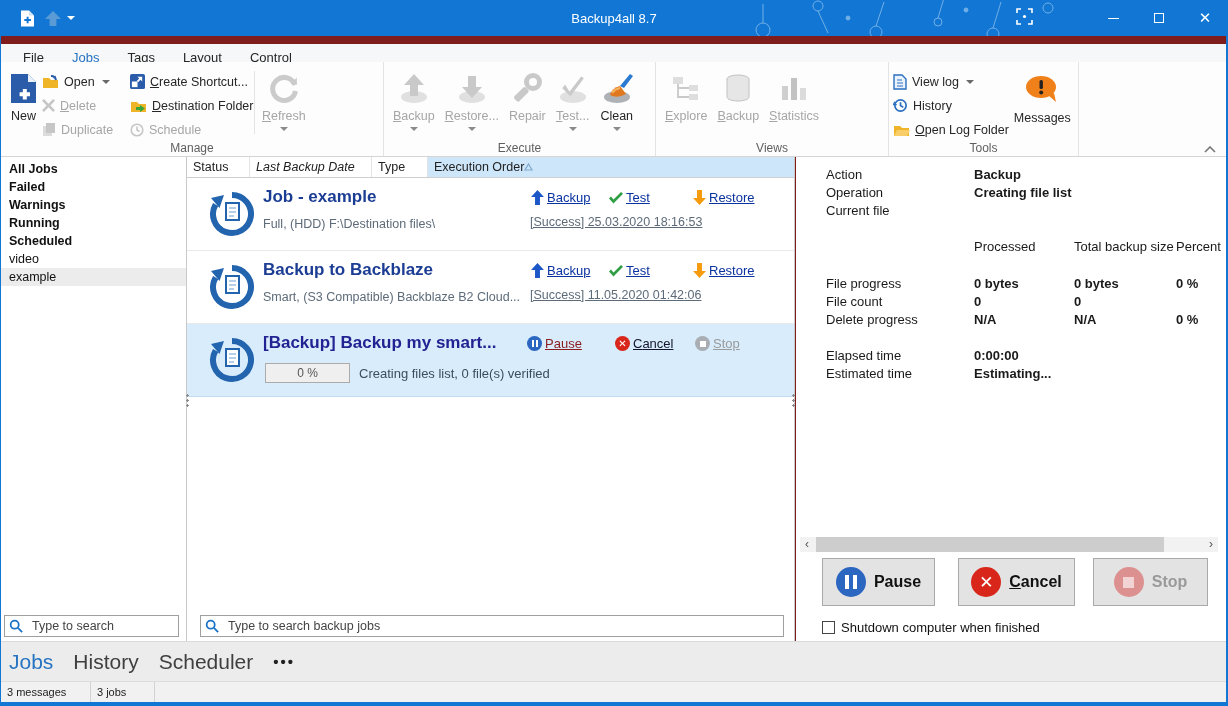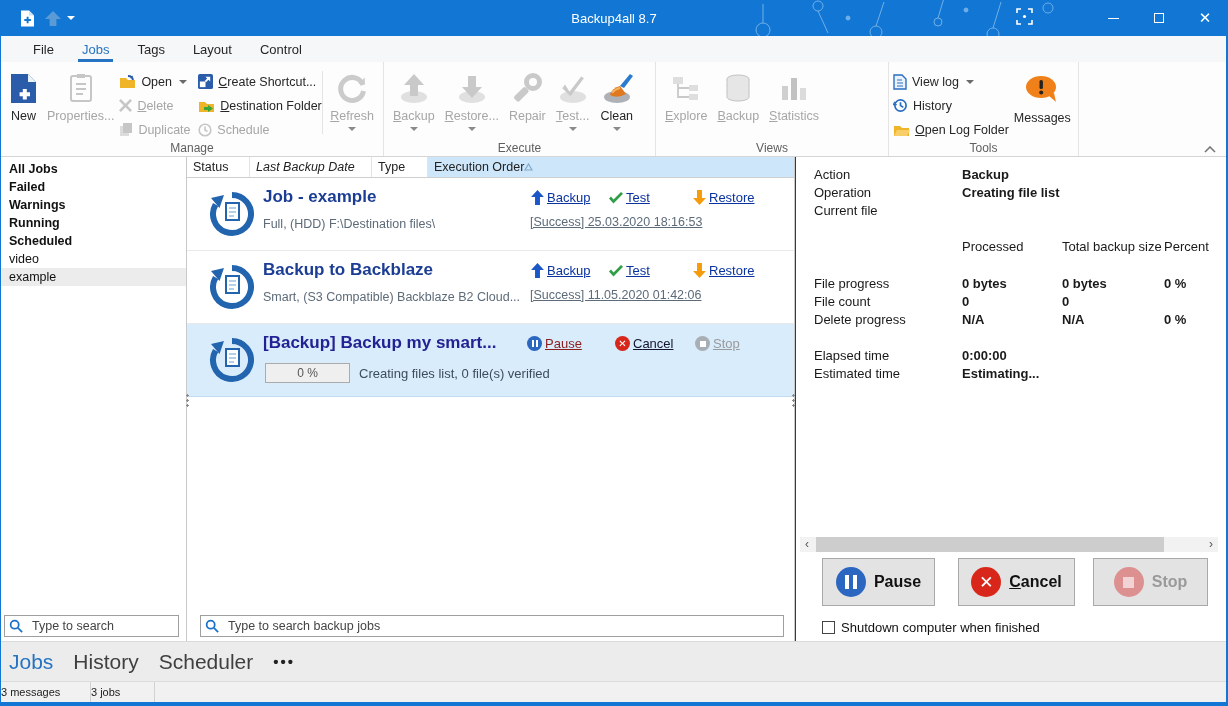--- a/index.html
+++ b/index.html
@@ -17,21 +17,21 @@
   .minbar { width:11px; border-bottom:1.5px solid #fff; height:1px; }
   .maxbox { width:10px; height:10px; border:1.5px solid #fff; }
   .snipicon { position:absolute; right:195px; top:8px; }
 
   
   .strip-left { position:absolute; left:0; top:36px; bottom:0; width:1px; background:#1277d4; }
   .strip-right { position:absolute; right:0; top:36px; bottom:0; width:2px; background:#1277d4; }
   .strip-bottom { position:absolute; left:0; right:0; bottom:0; height:4px; background:#1277d4; }
 
   
-  .tabrow { position:absolute; left:1px; right:2px; top:36px; height:26px; background:#f6f7f8; display:flex; align-items:stretch; padding-left:18px; }
+  .tabrow { position:absolute; left:1px; right:2px; top:44px; height:26px; background:#f6f7f8; display:flex; align-items:stretch; padding-left:8px; }
   .rtab { padding:0 14px; font-size:13px; color:#262626; display:flex; align-items:center; position:relative; }
   .rtab.active { color:#2673c2; }
   .rtab.active::after { content:""; position:absolute; left:10px; right:10px; bottom:0; height:3px; background:#2673c2; }
 
   
   .ribbon { position:absolute; left:1px; right:2px; top:62px; height:95px; background:#fdfdfd; border-bottom:1px solid #d5d5d5; display:flex; }
   .rgroup { position:relative; display:flex; align-items:flex-start; padding:5px 4px 16px 4px; border-right:1px solid #e4e4e4; }
   .rgrouplabel { position:absolute; left:0; right:0; bottom:1px; text-align:center; font-size:12px; color:#5f5f5f; }
   .rbig { display:flex; flex-direction:column; align-items:center; padding:3px 5px; font-size:12.5px; color:#262626; text-align:center; line-height:1.1; }
   .rbig .ric { height:36px; display:flex; align-items:center; justify-content:center; margin-bottom:4px; }
@@ -78,21 +78,21 @@
   .lnk-backup { left:344px; } .lnk-test { left:421px; } .lnk-restore { left:506px; }
   .lnk-pause { left:340px; } .lnk-cancel { left:428px; } .lnk-stop { left:508px; }
   .lnk-pause a { color:#8b1d1d; } .lnk-cancel a { color:#14142e; } .lnk-stop a { color:#9a9a9a; }
   .mini-progress { position:absolute; left:78px; top:39px; width:85px; height:20px; background:#efefef; border:1px solid #ababab; font-size:12px; color:#555; display:flex; align-items:center; justify-content:center; }
   .row-status { position:absolute; left:172px; top:42px; font-size:13px; color:#3c4d5c; }
   .splitdots { position:absolute; width:3px; height:16px; top:236px;
     background-image:radial-gradient(circle,#8a8a8a 1px,transparent 1.2px); background-size:3px 5px; }
 
   
   .rightpanel { position:absolute; left:796px; top:157px; width:430px; height:484px; background:#fff; font-size:13px; color:#1a1a1a; }
-  .pline { position:absolute; left:4px; right:0; height:18px; }
+  .pline { position:absolute; left:16px; right:0; height:18px; }
   .pl { position:absolute; left:14px; } .pv1 { position:absolute; left:162px; font-weight:bold; }
   .pv2 { position:absolute; left:262px; font-weight:bold; } .pv3 { position:absolute; left:364px; font-weight:bold; }
   .phd { font-weight:normal !important; }
   .hscroll { position:absolute; left:4px; right:8px; top:380px; height:15px; background:#f2f2f2; display:flex; align-items:center; }
   .hscroll .arr { width:14px; text-align:center; color:#555; font-size:12px; line-height:15px; }
   .hscroll .track { flex:1; height:15px; position:relative; }
   .hscroll .thumb { position:absolute; left:2px; right:40px; top:0; height:15px; background:#cdcdcd; }
   .bigbtn { position:absolute; top:401px; height:48px; background:#e3e3e3; border:1px solid #a9a9a9; display:flex; align-items:center; justify-content:center; gap:8px; font-size:16px; font-weight:bold; color:#111; }
   .bigbtn.disabled { color:#9a9a9a; }
   .circ { border-radius:50%; position:relative; flex:none; }
@@ -112,21 +112,21 @@
   .c16.cstop { background:#a8aeb4; } .c16.cstop::before { width:6px; height:6px; }
   .shutdown { position:absolute; left:26px; top:463px; display:flex; align-items:center; gap:6px; font-size:13px; color:#111; }
   .cbox { width:13px; height:13px; border:1px solid #444; background:#fff; }
 
   
   .footer { position:absolute; left:1px; right:2px; top:641px; height:40px; background:#ececec; border-top:1px solid #dadada; display:flex; align-items:center; gap:0; padding-left:8px; font-weight:300; }
   .ftab { font-size:21px; color:#3f3f3f; margin-right:20px; }
   .ftab.active { color:#2673c2; }
   .fmore { font-size:15px; color:#222; letter-spacing:2px; font-weight:bold; }
   .statusbar { position:absolute; left:1px; right:2px; top:681px; height:21px; background:#f1f1f1; border-top:1px solid #dcdcdc; display:flex; font-size:11px; color:#222; }
-  .st-cell { display:flex; align-items:center; border-right:1px solid #d2d2d2; }
+  .st-cell { display:flex; align-items:center; padding-left:6px; border-right:1px solid #d2d2d2; }
 
   svg { display:block; }
 </style>
 </head>
 <body>
 
 <div class="window">
 
   <div class="titlebar">
     <div class="qat">
@@ -189,30 +189,20 @@
       <div class="rbig">
         <span class="ric">
           <svg width="27" height="31" viewBox="0 0 27 31">
               <path d="M1 1h17l8 8v21H1z" fill="#2a5caa"></path>
               <path d="M18 1l8 8h-8z" fill="#e9f1fa"></path>
               <path d="M9 19h4v-4h5v4h4v5h-4v4h-5v-4H9z" fill="#fff" transform="scale(.8) translate(3,5)"></path>
             </svg>
         </span>
         <span>New</span>
       </div>
-      <div class="rbig dis">
-        <span class="ric">
-          <svg width="24" height="30" viewBox="0 0 24 30" fill="none" stroke="#c6c6c6" stroke-width="2">
-              <rect x="2" y="3" width="20" height="25" rx="2"></rect>
-              <rect x="8" y="1" width="8" height="4" fill="#c6c6c6" stroke="none"></rect>
-              <path d="M7 11h10M7 16h10M7 21h7"></path>
-            </svg>
-        </span>
-        <span>Properties...</span>
-      </div>
       <div class="rsmallcol" style="width:88px;">
         <div class="rsmall">
           <span>
             <svg width="17" height="14" viewBox="0 0 17 14">
                 <path d="M1 3h6l2 2h7v8H1z" fill="#f0b429"></path>
                 <path d="M9 1a5 5 0 015 4" stroke="#2a5caa" stroke-width="2" fill="none"></path>
                 <path d="M14 1v5h-5z" fill="#2a5caa" transform="scale(.55) translate(11,0)"></path>
               </svg>
           </span>
           <span>Open</span>

